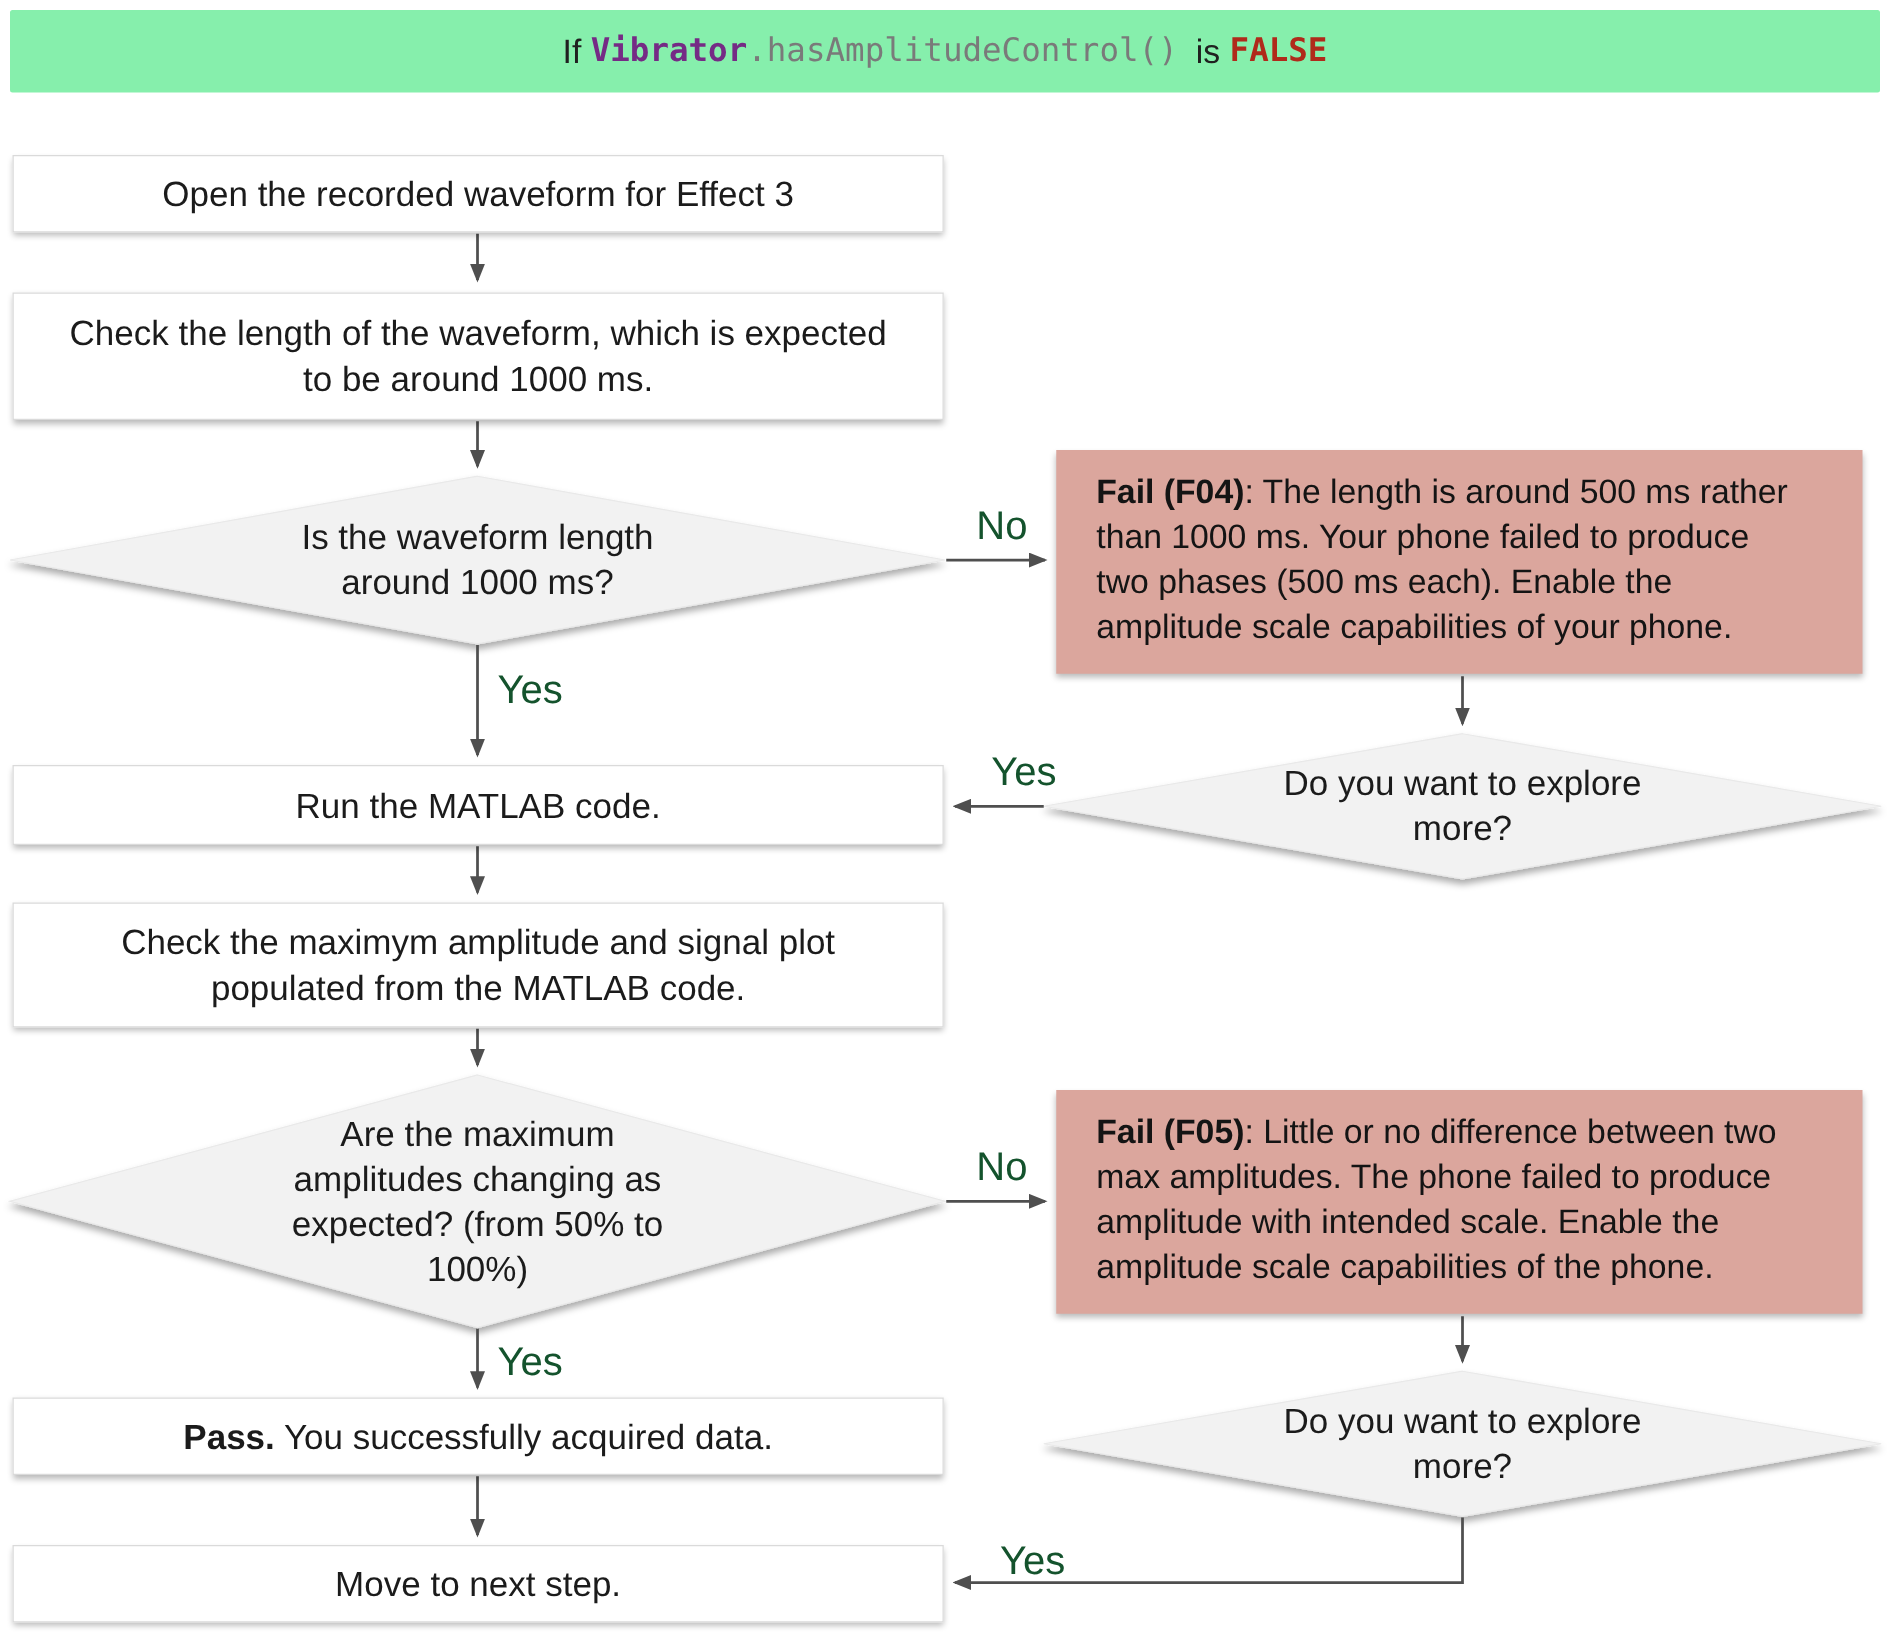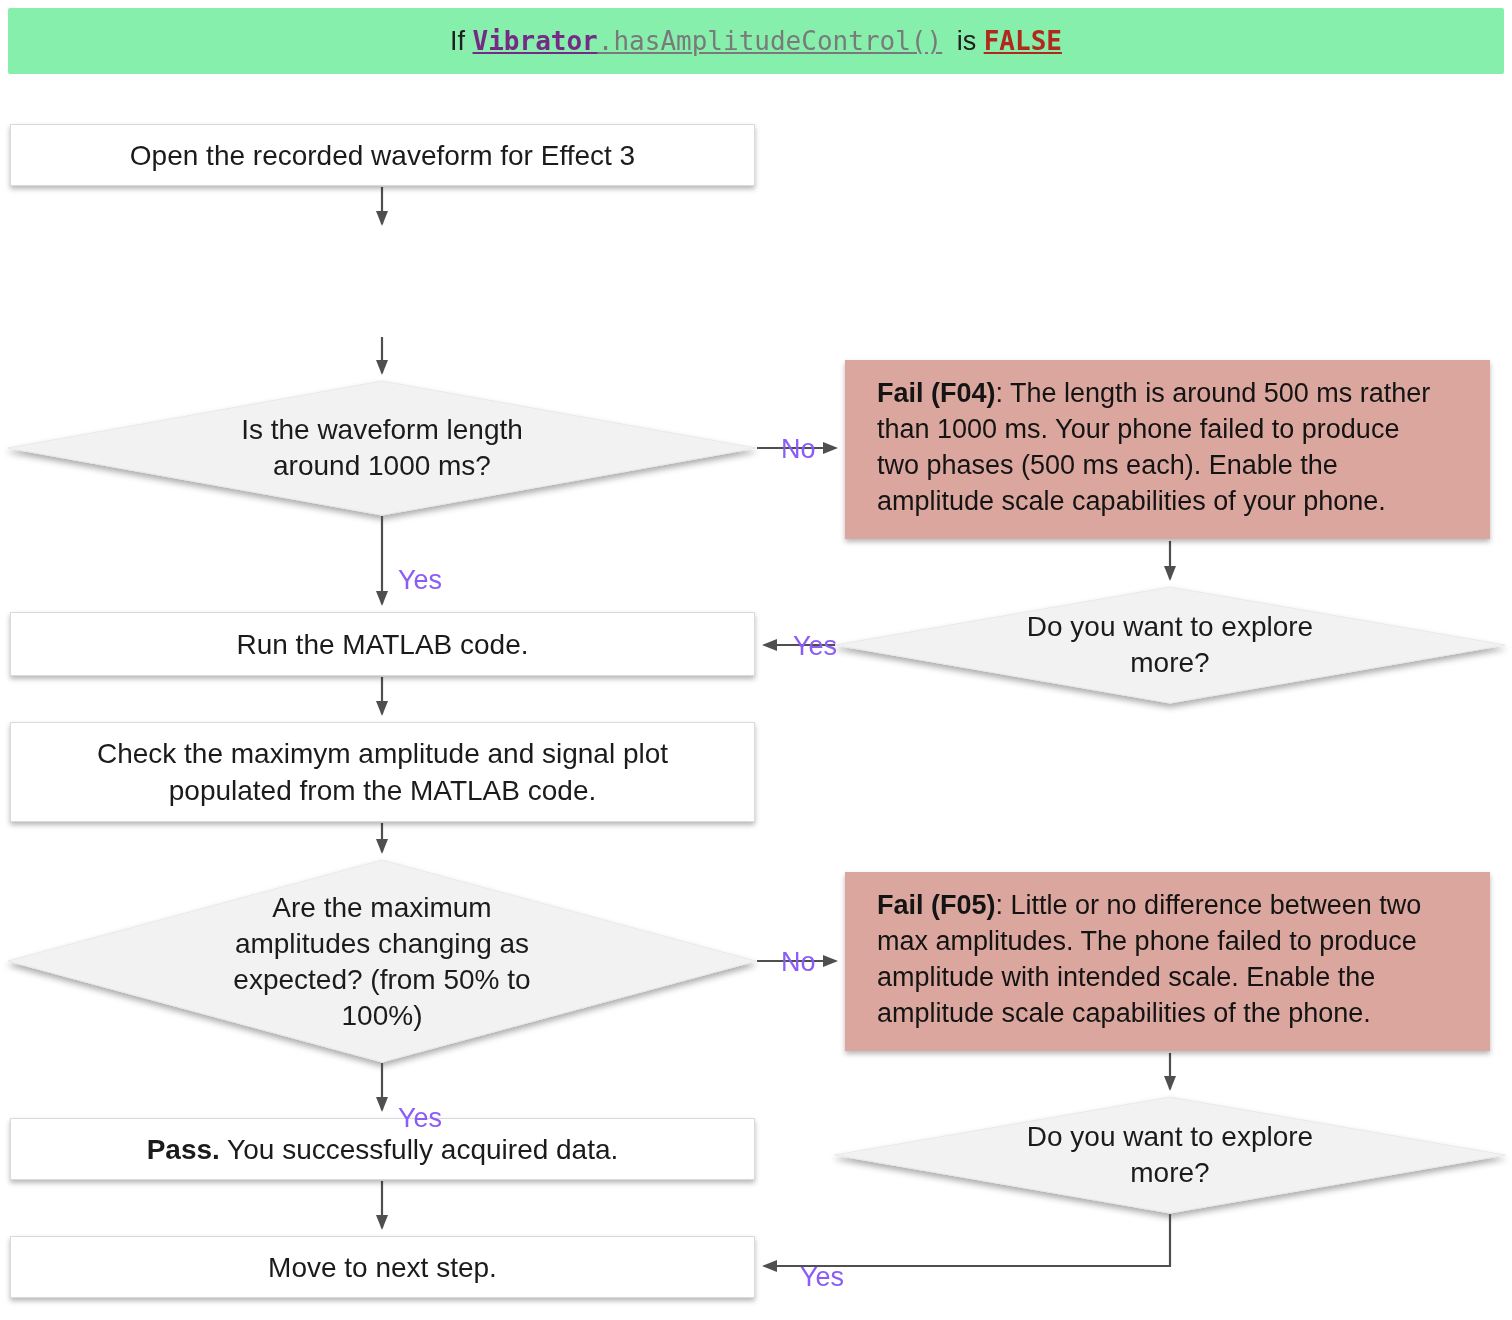--- a/index.html
+++ b/index.html
@@ -7,21 +7,21 @@
     position:relative;width:1512px;height:1320px;overflow:hidden;
     font-family:"Liberation Sans",sans-serif;color:#1b1b1b;background:#ffffff;
   }
   
   .banner{
     position:absolute;left:8px;top:8px;width:1496px;height:66px;
     background:#86efac;border-radius:2px;
     display:flex;align-items:center;justify-content:center;
     font-size:27px;color:#202020;white-space:pre;
   }
-  .code{font-family:"DejaVu Sans Mono",monospace;font-size:26px;text-decoration:underline;}
+  .code{font-family:"DejaVu Sans Mono",monospace;font-size:26px;}
   .code-class{color:#752b85;font-weight:bold;}
   .code-method{color:#7a7a7a;}
   .code-false{color:#b02a1b;font-weight:bold;}
   .gap{margin-left:7px;}
   
   svg.connectors{position:absolute;left:0;top:0;pointer-events:none;}
   
   .box{
     position:absolute;background:#ffffff;border:1px solid #dadada;
     box-shadow:0 3px 5px rgba(0,0,0,0.28);
@@ -45,21 +45,21 @@
   
   .dtext{
     position:absolute;display:flex;align-items:center;justify-content:center;
     text-align:center;font-size:28px;line-height:36px;
   }
   #d1t{left:132px;top:381px;width:500px;height:134px;}
   #d2t{left:192px;top:862px;width:380px;height:200px;}
   #e1t{left:1000px;top:587px;width:340px;height:116px;}
   #e2t{left:1000px;top:1097px;width:340px;height:116px;}
   
-  .elabel{position:absolute;font-size:27px;color:#8b5cf6;margin-top:32px;}
+  .elabel{position:absolute;font-size:32px;color:#14532d;}
   #yes1{left:398px;top:533px;}
   #no1{left:781px;top:402px;}
   #yese1{left:793px;top:599px;}
   #yes2{left:398px;top:1071px;}
   #no2{left:781px;top:915px;}
   #yese2{left:800px;top:1230px;}
   .pre{white-space:pre-line;}
   b{font-weight:bold;}
 </style>
 </head>
@@ -98,20 +98,24 @@
       <line x1="382" y1="1063" x2="382" y2="1110" marker-end="url(#ah)"></line>
       <line x1="757" y1="961" x2="836" y2="961" marker-end="url(#ah)"></line>
       <line x1="1170" y1="1053" x2="1170" y2="1089" marker-end="url(#ah)"></line>
       <line x1="382" y1="1181" x2="382" y2="1228" marker-end="url(#ah)"></line>
       <path d="M1170,1214 L1170,1266 L764,1266" marker-end="url(#ah)"></path>
     </g>
   </svg>
 
   <div class="box" id="b1">
     <span class="pre">Open the recorded waveform for Effect 3</span>
+  </div>
+  <div class="box" id="b2">
+    <span class="pre">Check the length of the waveform, which is expected
+to be around 1000 ms.</span>
   </div>
   <div class="box" id="b3">
     <span class="pre">Run the MATLAB code.</span>
   </div>
   <div class="box" id="b4">
     <span class="pre">Check the maximym amplitude and signal plot
 populated from the MATLAB code.</span>
   </div>
   <div class="box" id="b6">
     <span class="pre">Move to next step.</span>

